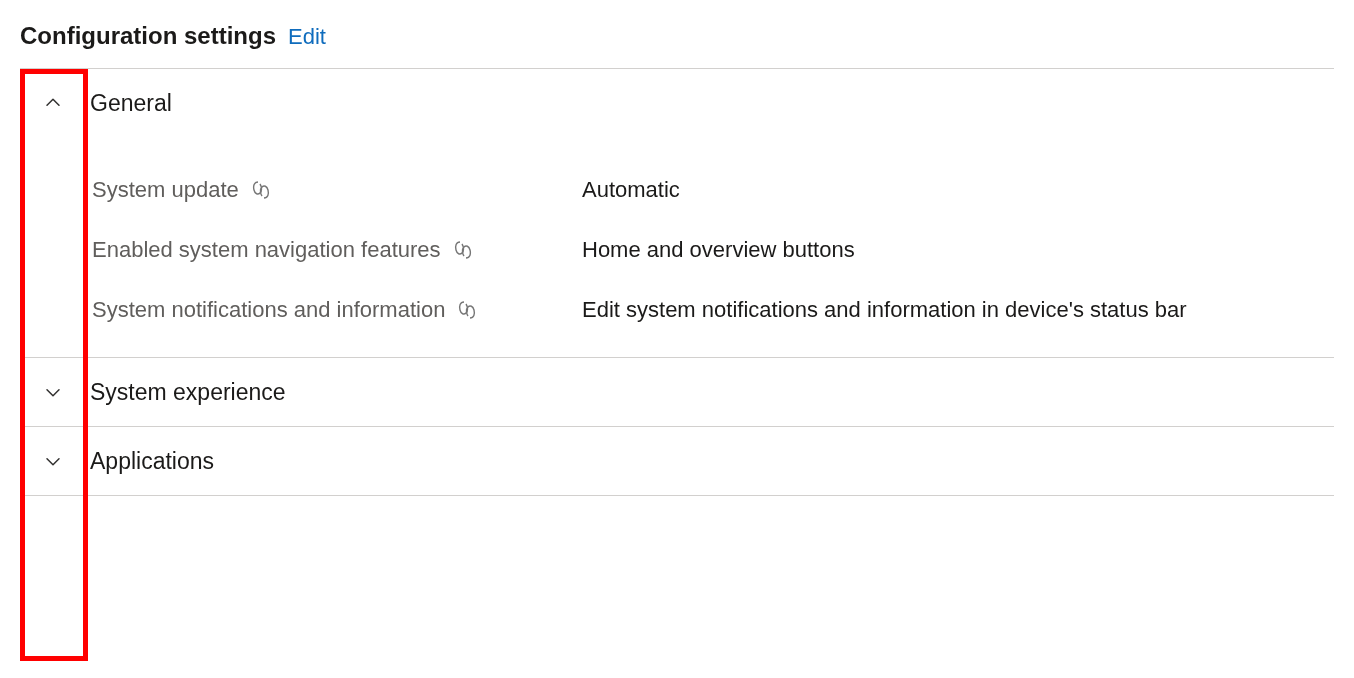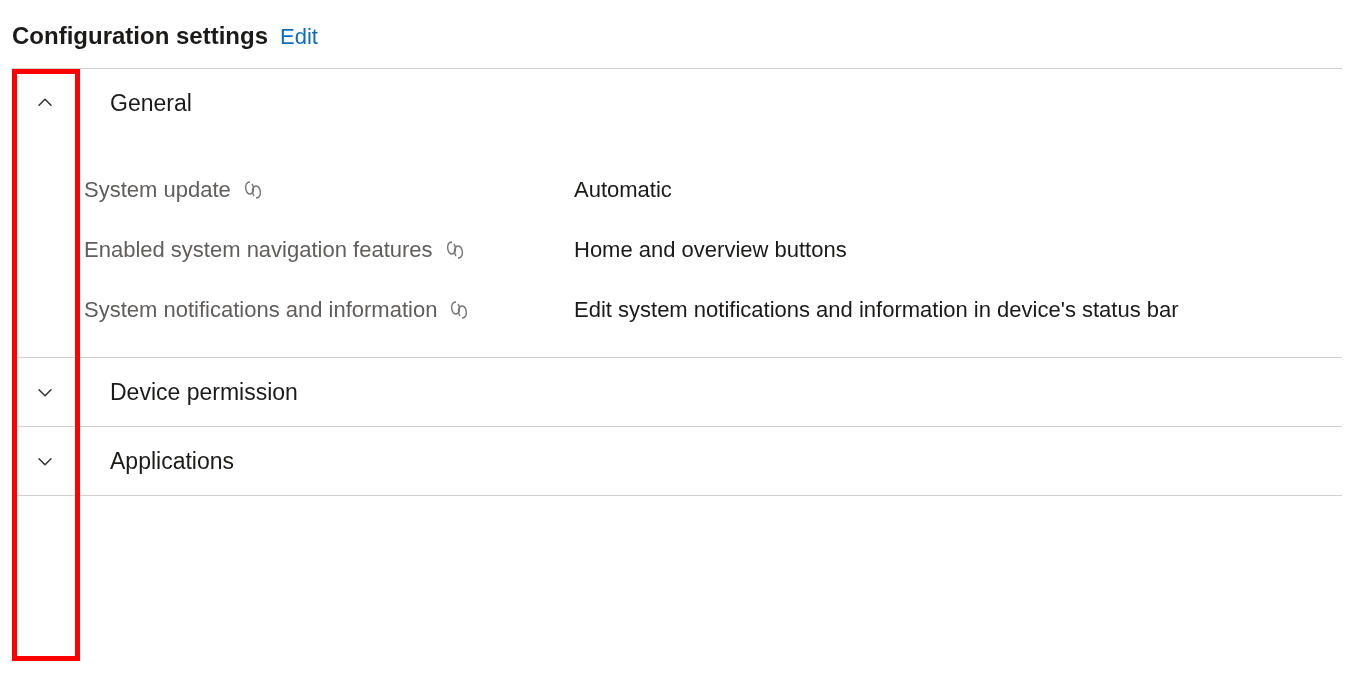--- a/index.html
+++ b/index.html
@@ -6,21 +6,21 @@
     margin: 0;
     padding: 0;
     width: 1354px;
     height: 678px;
     background: #ffffff;
     font-family: "Segoe UI", "Segoe UI Web", Arial, sans-serif;
     font-size: 22px;
     color: #323130;
   }
   .page {
-    padding: 22px 12px;
+    padding: 22px 20px;
   }
   .header-row {
     display: flex;
     align-items: baseline;
     gap: 12px;
     margin-bottom: 18px;
   }
   .page-title {
     font-weight: 600;
     color: #1b1a19;
@@ -41,21 +41,20 @@
     position: relative;
   }
   .section {
     border-bottom: 1px solid #d2d0ce;
   }
   .section-header {
     display: flex;
     align-items: center;
     height: 68px;
     cursor: pointer;
-    gap: 28px;
   }
   .chevron-cell {
     width: 66px;
     display: flex;
     justify-content: center;
     align-items: center;
     flex-shrink: 0;
   }
   .chevron svg {
     width: 18px;
@@ -190,21 +189,21 @@
 
     <div class="section">
       <div class="section-header">
         <span class="chevron-cell">
           <span class="chevron">
             <svg viewBox="0 0 24 24" fill="none" stroke="#323130" stroke-width="2" stroke-linecap="round" stroke-linejoin="round">
                 <polyline points="4 9 12 17 20 9"></polyline>
               </svg>
           </span>
         </span>
-        <span class="section-title">Device permission</span>
+        <span class="section-title">System experience</span>
       </div>
     </div>
 
     <div class="section">
       <div class="section-header">
         <span class="chevron-cell">
           <span class="chevron">
             <svg viewBox="0 0 24 24" fill="none" stroke="#323130" stroke-width="2" stroke-linecap="round" stroke-linejoin="round">
                 <polyline points="4 9 12 17 20 9"></polyline>
               </svg>

